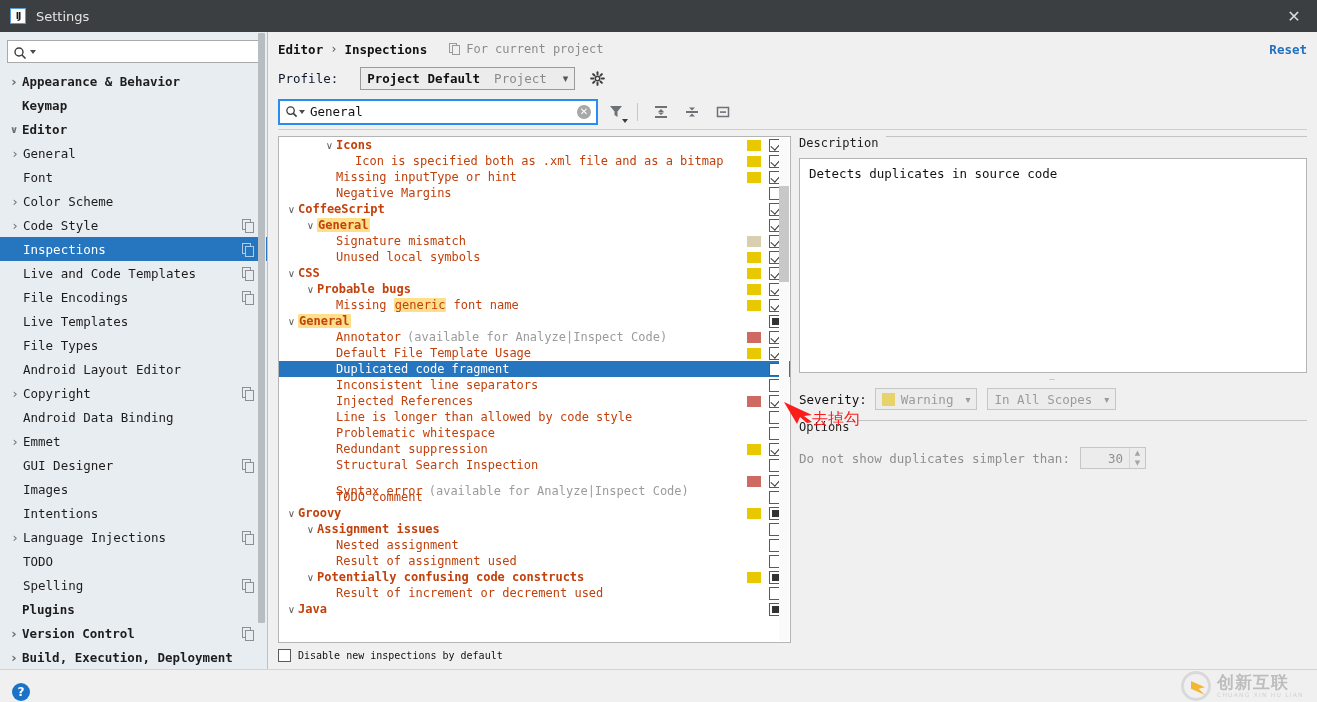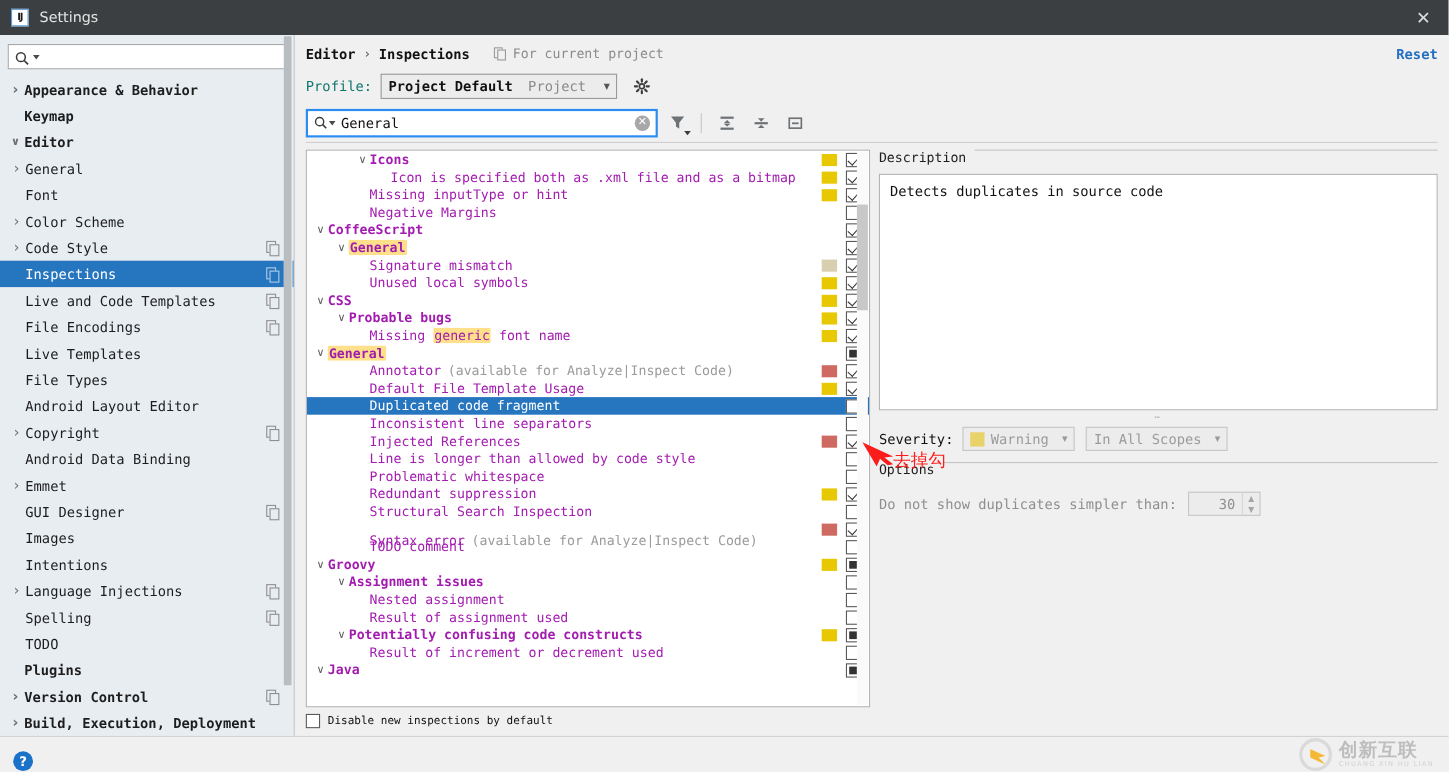--- a/index.html
+++ b/index.html
@@ -178,21 +178,21 @@
   #reset-link {
     margin-left: auto;
     color: #2470c0; font-size: 12.5px; font-weight: bold;
   }
 
   #profile-row {
     height: 32px;
     display: flex; align-items: center;
     font-size: 12.5px;
   }
-  #profile-row .plabel { color: #0f766e; margin-right: 8px; }
+  #profile-row .plabel { color: #0f172a; margin-right: 22px; }
   #profile-combo {
     height: 23px;
     min-width: 200px;
     background: #ececec;
     border: 1px solid #9a9a9a;
     display: flex; align-items: center;
     padding: 0 6px;
     font-size: 12.5px;
   }
   #profile-combo .pname { font-weight: bold; color: #111; }
@@ -273,21 +273,21 @@
     white-space: nowrap;
     position: relative;
     font-family: "DejaVu Sans Mono", "Liberation Mono", monospace;
   }
   .row .rtext { flex: 1; display: flex; align-items: center; overflow: hidden; }
   .row .arrow {
     width: 13px; min-width: 13px; text-align: center;
     color: #5b5b5b; font-size: 8px;
     font-family: "DejaVu Sans", sans-serif;
   }
-  .row .name { color: #a21caf; }
+  .row .name { color: #c2410c; }
   .row.grp .name { font-weight: bold; }
   .row .hint { color: #9b9b9b; margin-left: 6px; }
   .row .hl { background: #ffe08a; padding: 0 1px; border-radius: 1px; }
   .row.selected { background: #2675bf; }
   .row.selected .name, .row.selected .arrow { color: #fff; }
   .sev {
     width: 14px; height: 11px;
     margin-right: 8px;
     flex: 0 0 auto;
   }
@@ -592,26 +592,26 @@
             <span class="arrow"></span>
             <span class="lbl">Intentions</span>
           </div>
           <div class="side-item lvl1">
             <span class="arrow" style="font-size: 13px;">›</span>
             <span class="lbl">Language Injections</span>
             <span class="copy-icon"></span>
           </div>
           <div class="side-item lvl1">
             <span class="arrow"></span>
+            <span class="lbl">TODO</span>
+          </div>
+          <div class="side-item lvl1">
+            <span class="arrow"></span>
             <span class="lbl">Spelling</span>
             <span class="copy-icon"></span>
-          </div>
-          <div class="side-item lvl1">
-            <span class="arrow"></span>
-            <span class="lbl">TODO</span>
           </div>
           <div class="side-item lvl0">
             <span class="arrow"></span>
             <span class="lbl">Plugins</span>
           </div>
           <div class="side-item lvl0">
             <span class="arrow" style="font-size: 13px;">›</span>
             <span class="lbl">Version Control</span>
             <span class="copy-icon"></span>
           </div>

